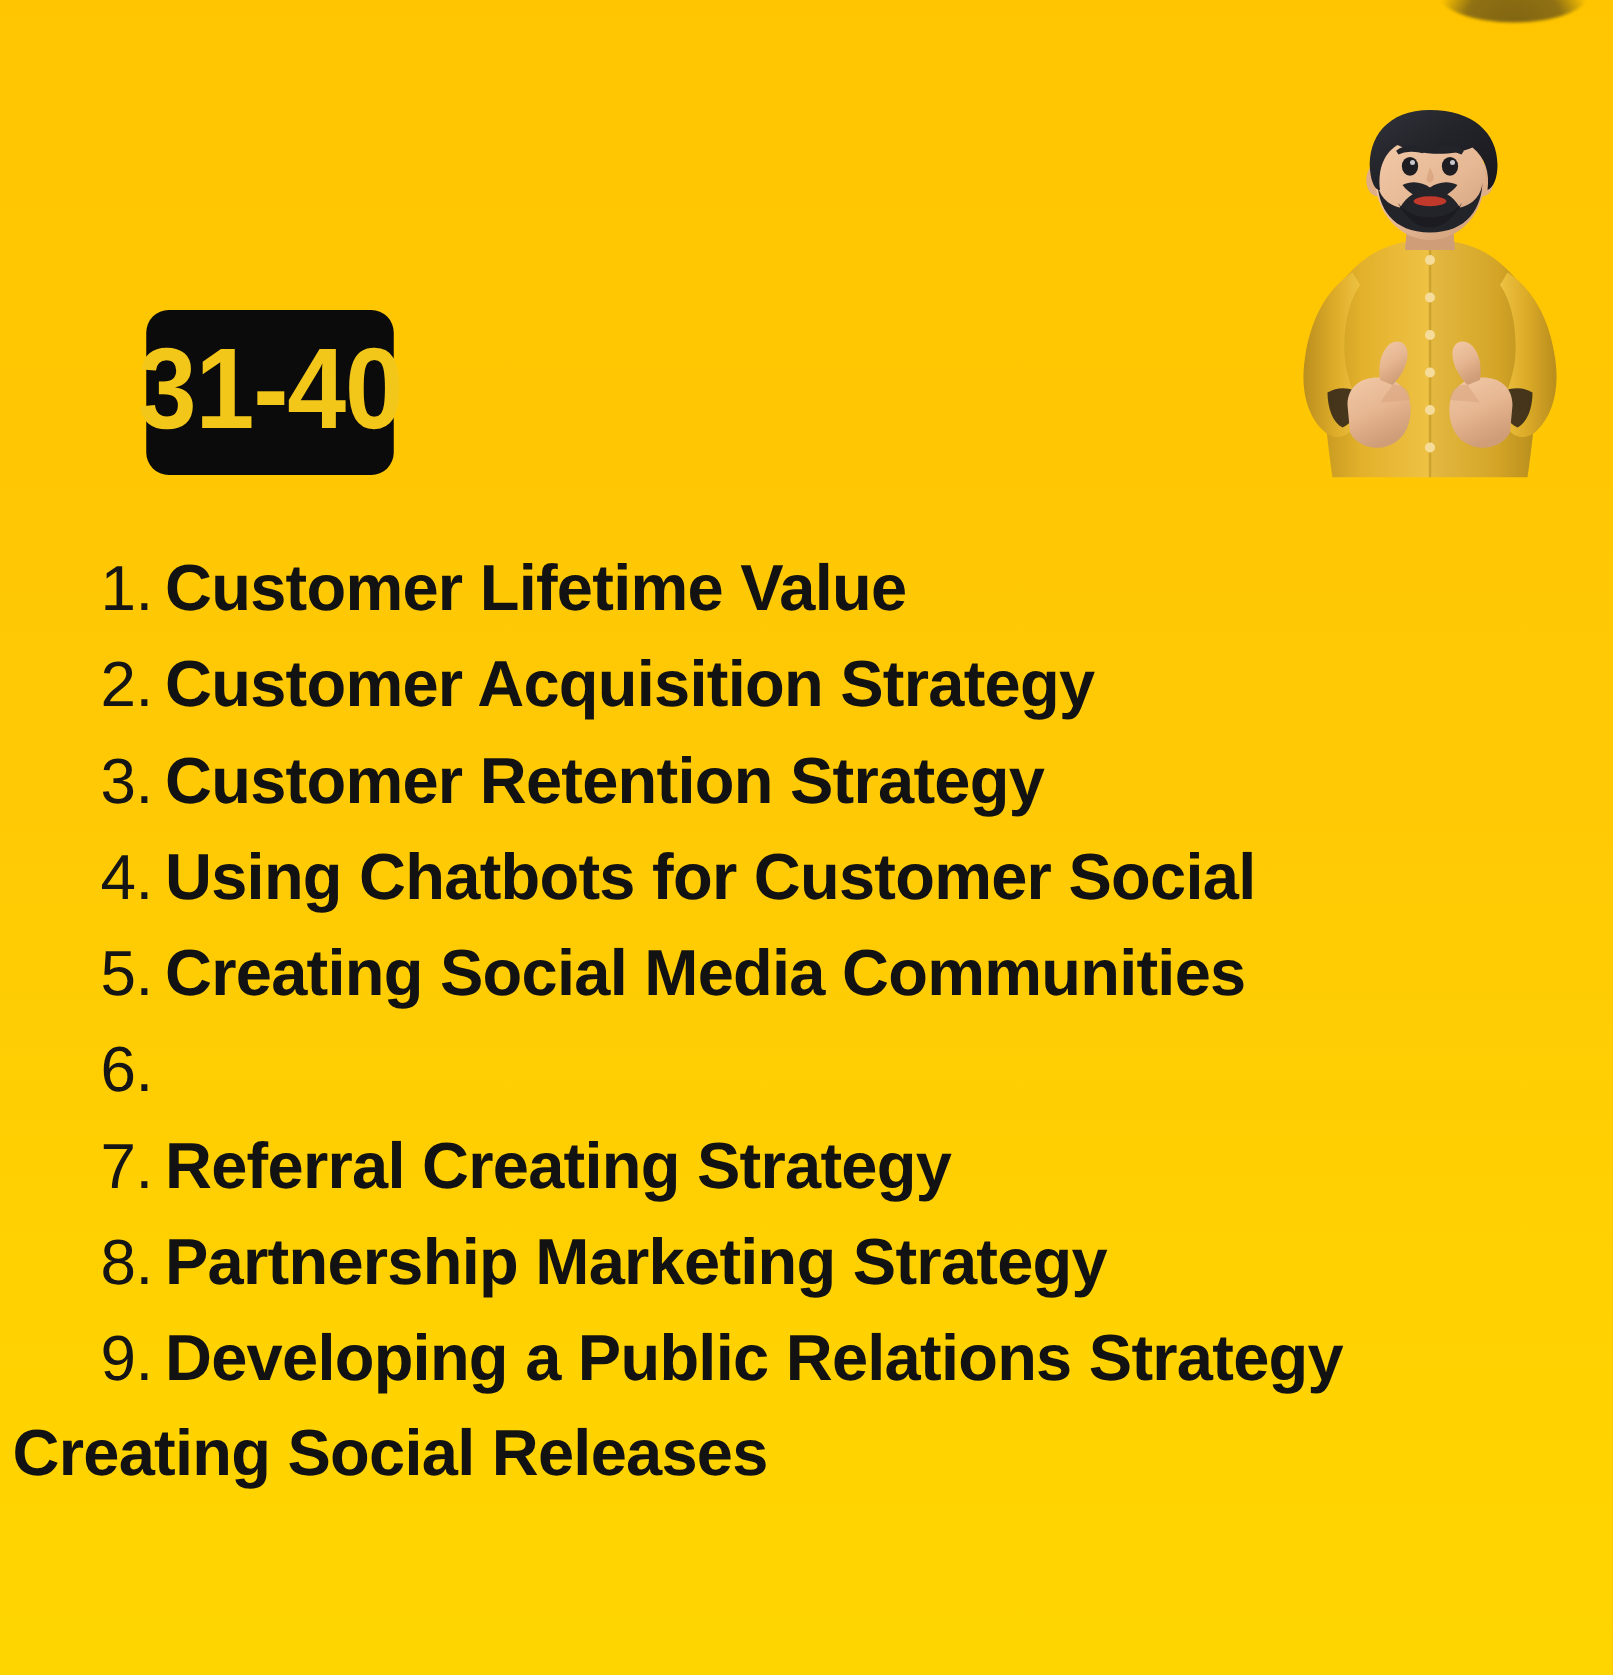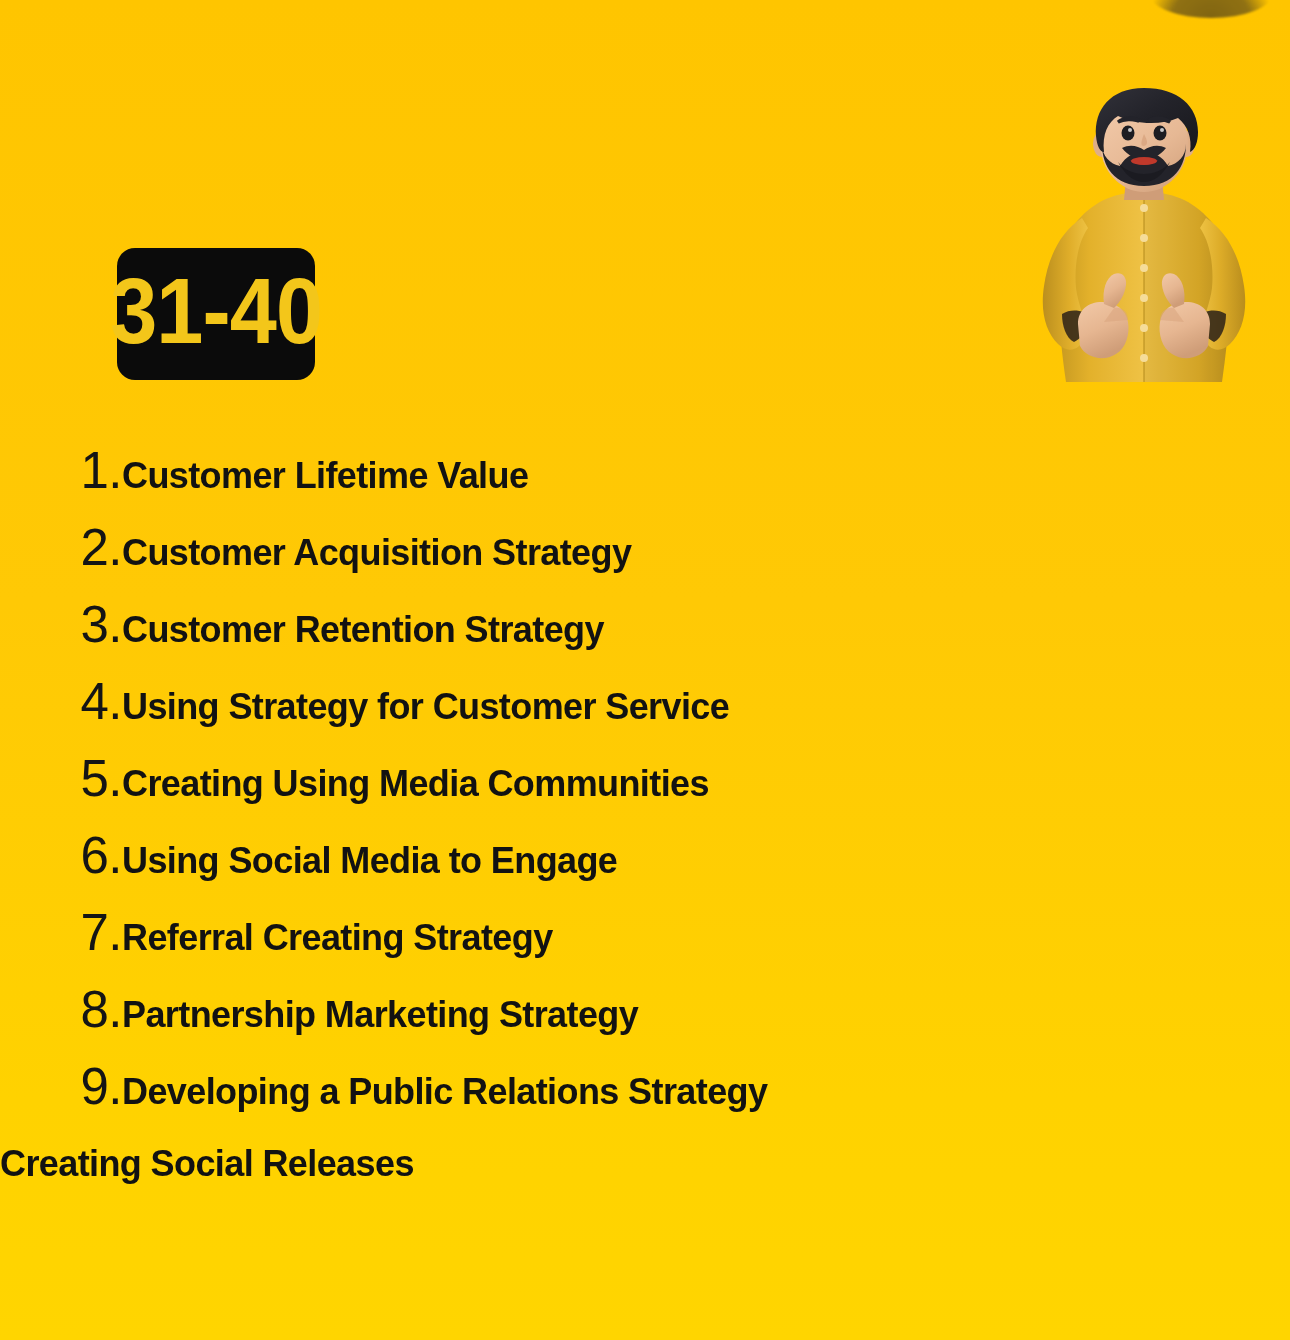--- a/index.html
+++ b/index.html
@@ -88,24 +88,25 @@
     flex: 0 0 122px;
     text-align: right;
     color: #151515;
     font-family: "Liberation Sans", sans-serif;
     font-weight: normal;
     font-size: 51px;
     line-height: 77px;
     letter-spacing: -0.5px;
   }
   .item-label {
+    margin-left: 10px;
     color: #121212;
     font-family: "Liberation Sans", sans-serif;
     font-weight: bold;
-    font-size: 36px;
+    font-size: 52px;
     line-height: 77px;
     letter-spacing: -0.6px;
     white-space: nowrap;
   }
 </style>
 </head>
 <body>
 
 <div id="poster">
 
@@ -246,31 +247,30 @@
       <span class="item-label">Customer Acquisition Strategy</span>
     </li>
 
     <li class="list-item">
       <span class="item-num">3.</span>
       <span class="item-label">Customer Retention Strategy</span>
     </li>
 
     <li class="list-item">
       <span class="item-num">4.</span>
-      <span class="item-label">Using Strategy for Customer Service</span>
+      <span class="item-label">Using Chatbots for Customer Social</span>
     </li>
 
     <li class="list-item">
       <span class="item-num">5.</span>
-      <span class="item-label">Creating Using Media Communities</span>
+      <span class="item-label">Creating Social Media Communities</span>
     </li>
 
     <li class="list-item">
       <span class="item-num">6.</span>
-      <span class="item-label">Using Social Media to Engage</span>
     </li>
 
     <li class="list-item">
       <span class="item-num">7.</span>
       <span class="item-label">Referral Creating Strategy</span>
     </li>
 
     <li class="list-item">
       <span class="item-num">8.</span>
       <span class="item-label">Partnership Marketing Strategy</span>

